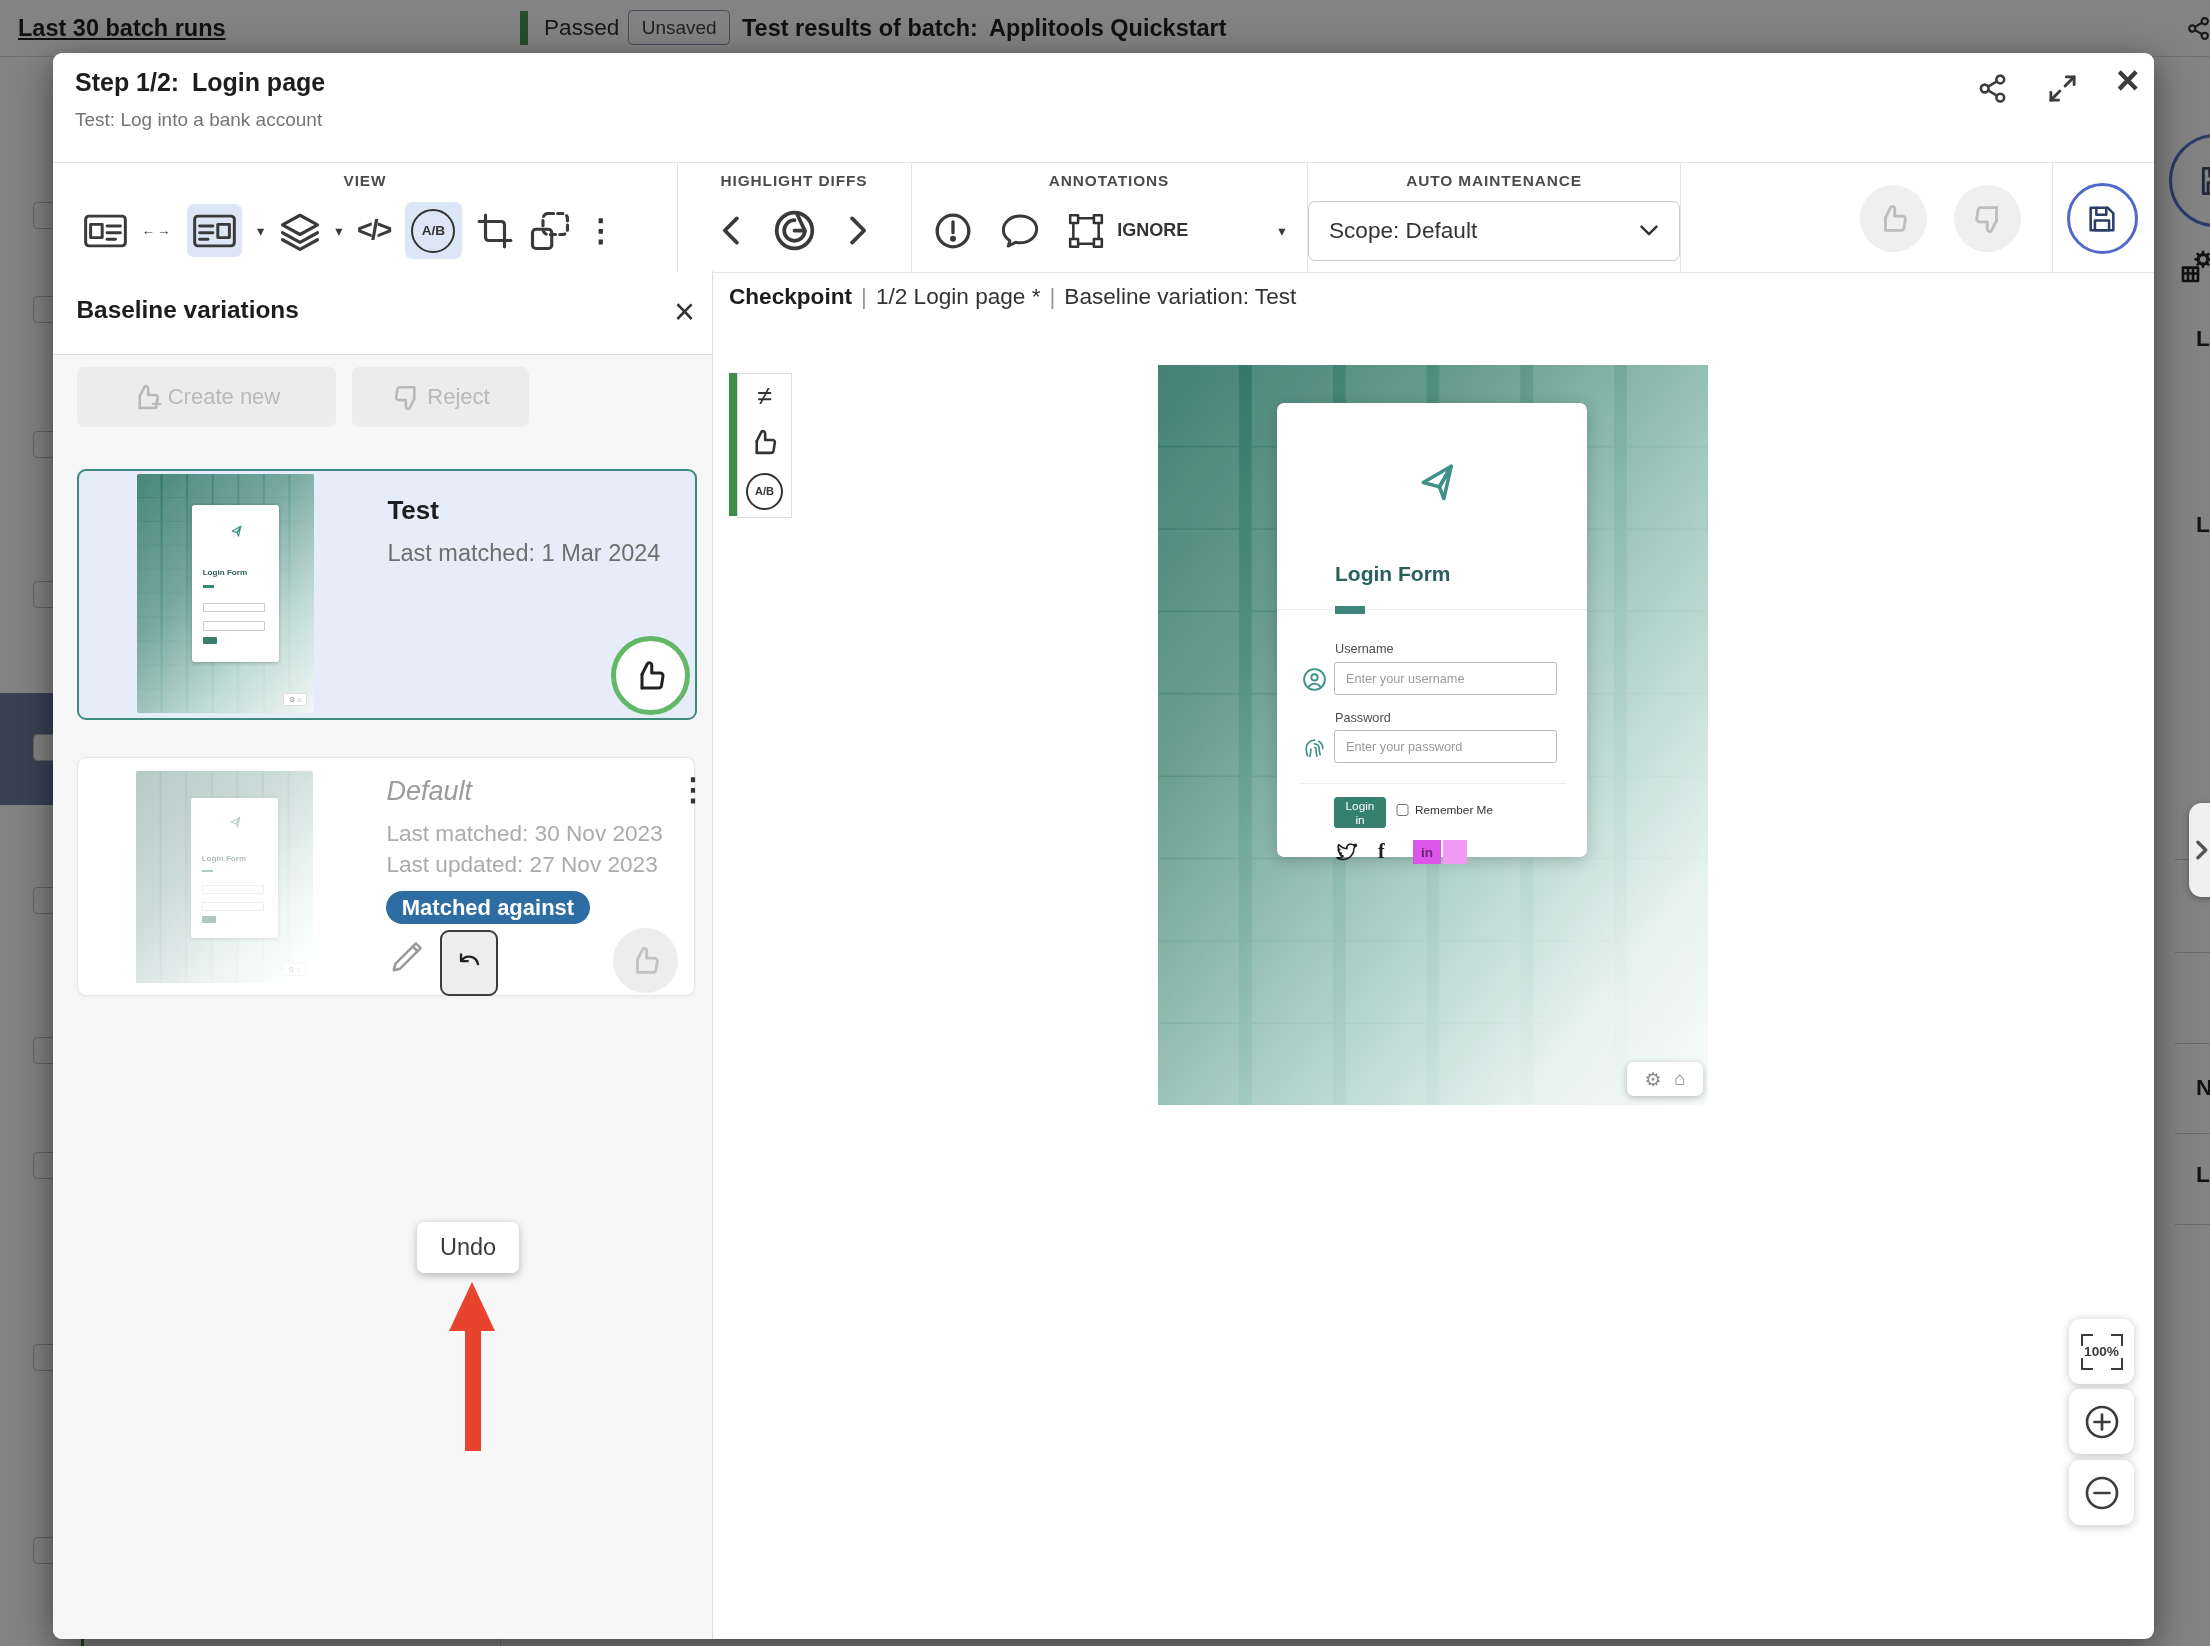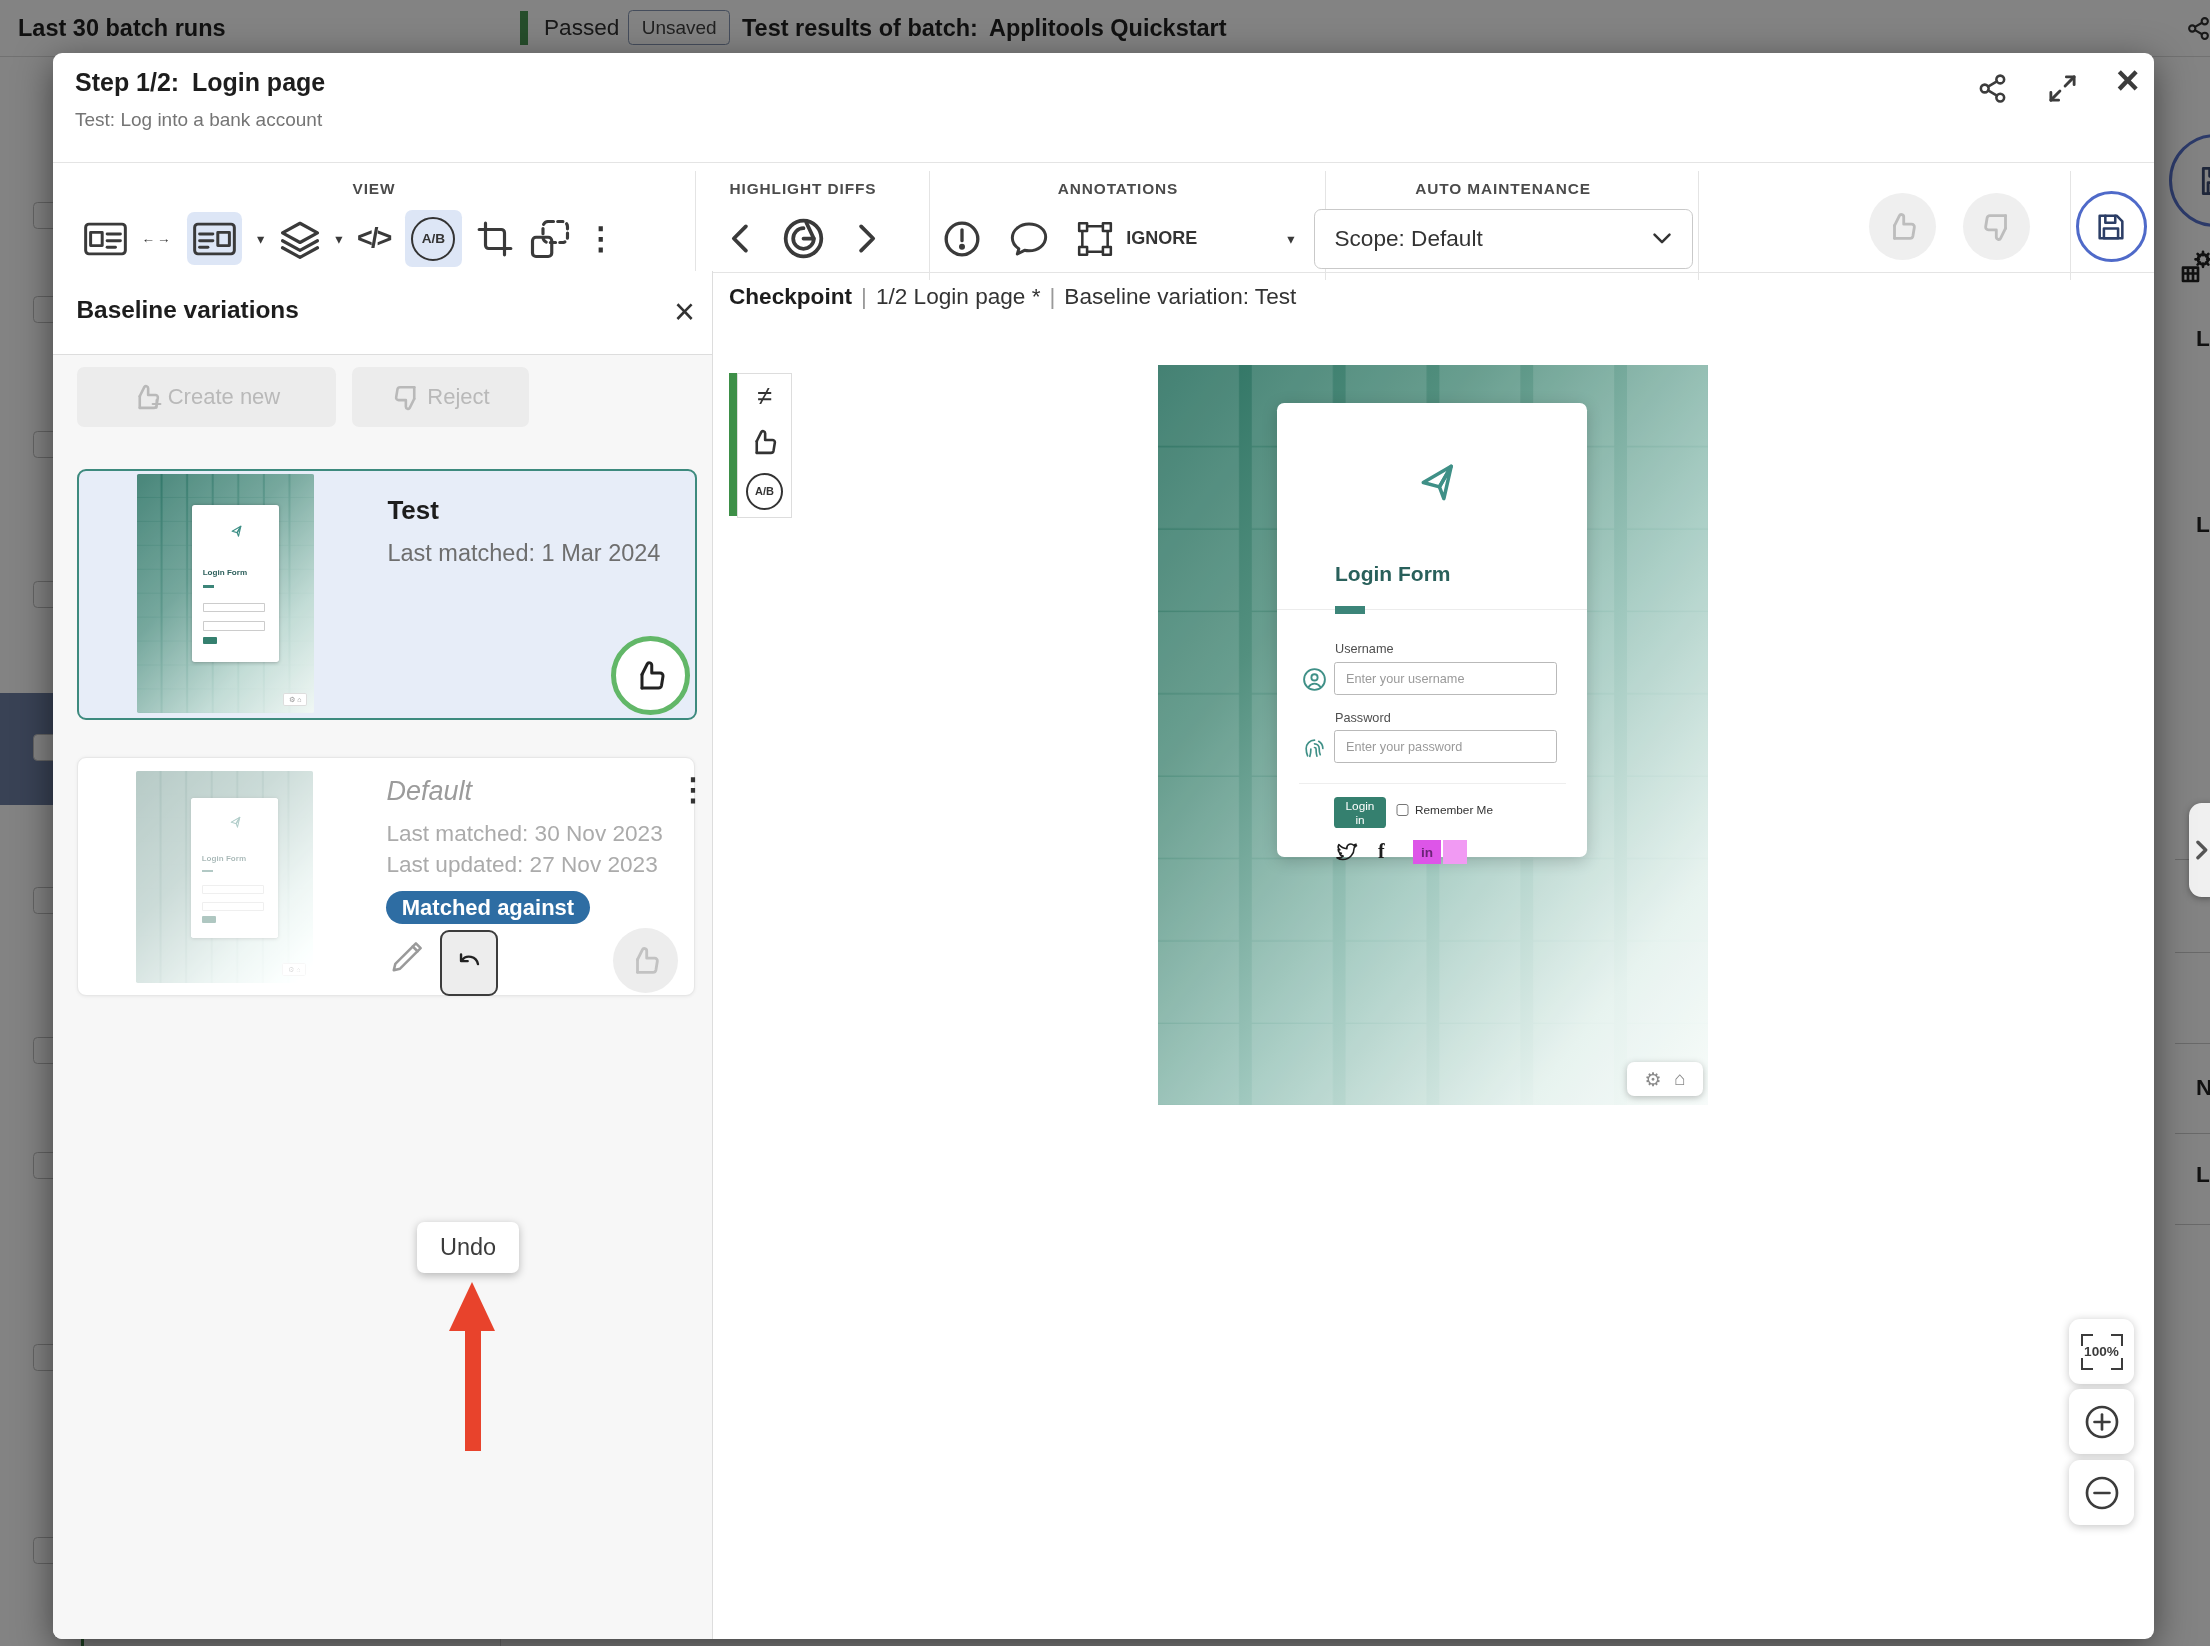--- a/index.html
+++ b/index.html
@@ -4,21 +4,21 @@
 <style>
   html,body{margin:0;padding:0;}
   body{width:2211px;height:1646px;position:relative;overflow:hidden;
        font-family:"Liberation Sans",sans-serif;background:#fff;color:#222;}
   .abs{position:absolute;}
   svg.i{fill:none;stroke:currentColor;stroke-width:2;stroke-linecap:round;stroke-linejoin:round;display:block;}
 
   
   #underlay{position:absolute;inset:0;background:#fff;}
   .topbar{position:absolute;left:0;top:0;width:2211px;height:56px;background:#fff;border-bottom:0.9px solid #d9d9d9;display:flex;align-items:center;}
-  .tb-title{position:absolute;left:18px;top:0;height:56px;display:flex;align-items:center;font-weight:bold;font-size:23.5px;color:#111;}
+  .tb-title{position:absolute;left:18px;top:0;height:56px;display:flex;align-items:center;font-weight:bold;font-size:23.5px;color:#111;text-decoration:underline;}
   .vline-full{position:absolute;left:500px;top:0;width:0.9px;height:1646px;background:#d4d4d4;}
   .passed-bar{position:absolute;left:520px;top:11px;width:8.1px;height:34px;background:#3d8f47;}
   .passed-txt{position:absolute;left:544px;top:0;height:56px;display:flex;align-items:center;font-size:22.6px;color:#222;}
   .chip{position:absolute;left:628px;top:10px;height:33px;padding:0 12.7px;border:1.8px solid #7d8fae;border-radius:4.5px;display:flex;align-items:center;font-size:19px;color:#333;background:#fff;}
   .batch-title{position:absolute;left:742px;top:0;height:56px;display:flex;align-items:center;gap:11px;font-weight:bold;font-size:23.5px;color:#111;}
   .rail-letter{position:absolute;left:2196px;font-weight:bold;font-size:22.6px;color:#111;}
   .rail-line{position:absolute;left:2175px;width:36px;height:0.9px;background:#c9c9c9;}
   .lcheck{position:absolute;left:33px;width:25px;height:25px;border:1.8px solid #bfbfbf;border-radius:4.5px;background:#fff;}
   .sel-band{position:absolute;left:0;top:693px;width:53px;height:112px;background:#6477a0;}
   .save-ring{position:absolute;left:2169px;top:134px;width:87px;height:87px;border:3.6px solid #4a67c8;border-radius:50%;display:flex;align-items:center;justify-content:center;color:#2c3e66;background:#fdfdfd;}
@@ -34,21 +34,21 @@
 
   
   #modal{position:absolute;left:53px;top:53px;width:2101px;height:1586px;background:#fff;border-radius:9px;box-shadow:0 9px 36px rgba(0,0,0,.5);}
   .m-title{position:absolute;left:22px;top:14.5px;font-size:25px;font-weight:bold;color:#1d1d1d;display:flex;gap:12.7px;}
   .m-sub{position:absolute;left:22px;top:56px;font-size:19px;color:#757575;}
   .hdr-ic{position:absolute;top:20px;color:#3c3c3c;cursor:pointer;}
   .close-x{font-size:40px;line-height:29px;font-weight:bold;color:#3c3c3c;}
 
   
   #toolbar{position:absolute;left:0;top:109px;width:2101px;height:109px;border-top:0.9px solid #e4e4e4;border-bottom:0.9px solid #e4e4e4;}
-  .sect{position:absolute;top:8px;height:109px;border-right:0.9px solid #e4e4e4;padding-left:18px;}
+  .sect{position:absolute;top:0;height:109px;border-right:0.9px solid #e4e4e4;}
   .sect-label{position:absolute;top:9px;left:0;right:0;text-align:center;font-size:15.4px;font-weight:bold;letter-spacing:0.9px;color:#4b4b4b;}
   .icon-row{position:absolute;top:34px;left:0;right:0;height:67px;display:flex;align-items:center;justify-content:center;gap:18px;color:#3a3a3a;}
   .hl{background:#dde6f6;border-radius:7.2px;padding:6.3px;}
   .caret{font-size:14.5px;color:#3a3a3a;}
   .code-glyph{font-size:27px;font-weight:bold;letter-spacing:-1.8px;color:#3a3a3a;}
   .ab-circle{width:40px;height:40px;border:2.7px solid #333;border-radius:50%;display:flex;align-items:center;justify-content:center;font-size:13.6px;font-weight:bold;color:#333;}
   .kebab{font-size:31px;font-weight:bold;color:#333;letter-spacing:0;}
   .ignore-grp{display:flex;align-items:center;gap:12.7px;font-size:18px;font-weight:bold;color:#333;}
   .scope-select{width:337px;height:58px;border:1.8px solid #c9c9c9;border-radius:7.2px;display:flex;align-items:center;justify-content:space-between;padding:0 20px;font-size:22.6px;color:#333;background:#fff;cursor:pointer;}
   .circ-btn{width:67px;height:67px;border-radius:50%;background:#efefef;display:flex;align-items:center;justify-content:center;color:#bdbdbd;}

